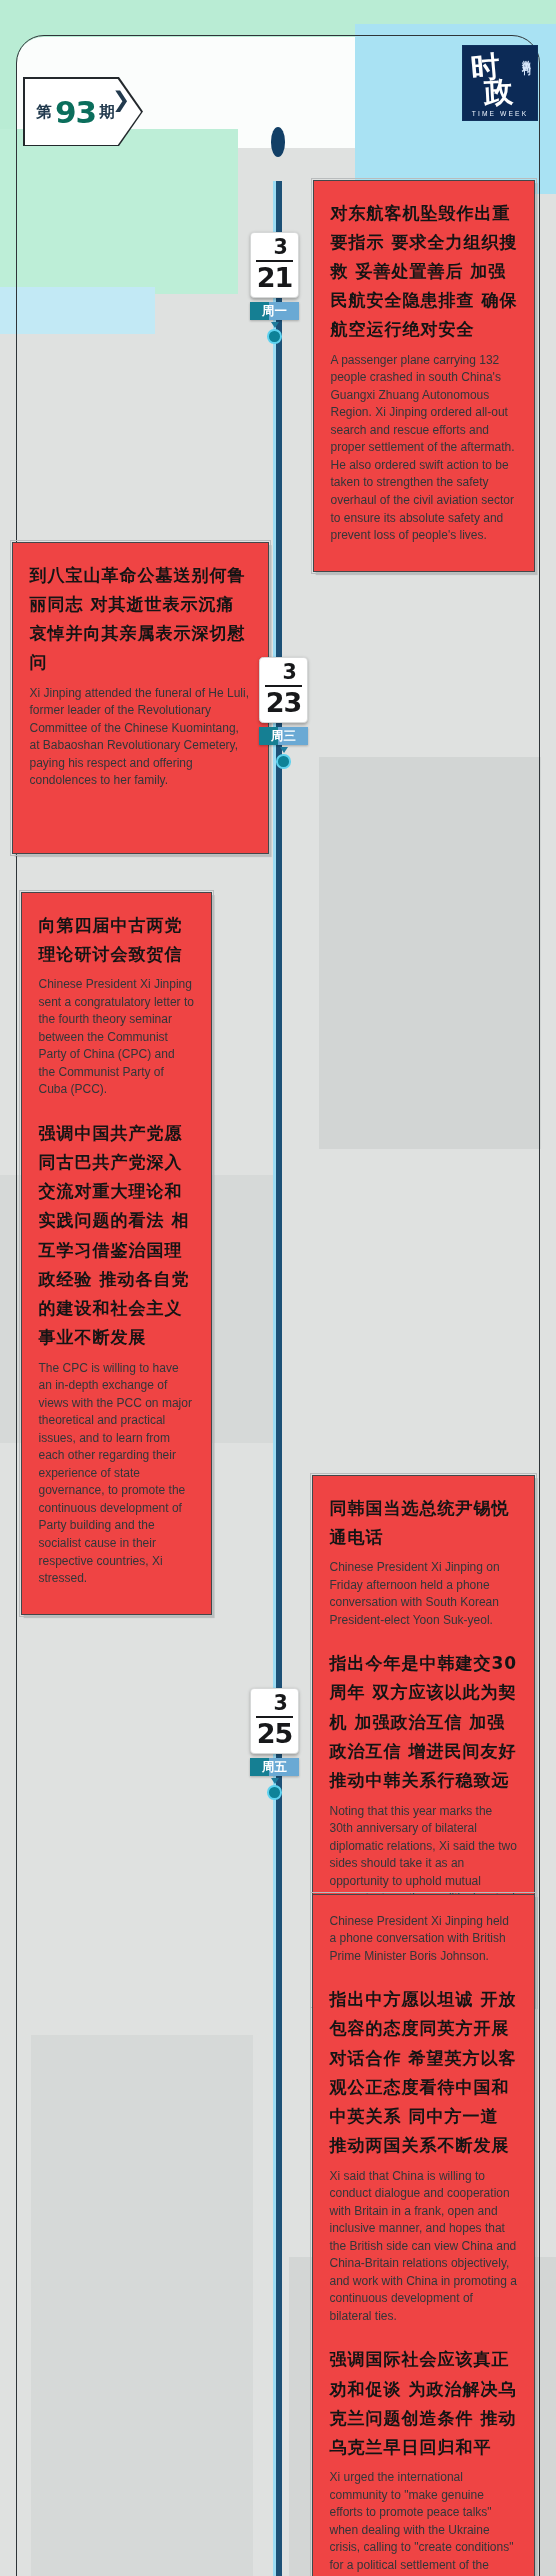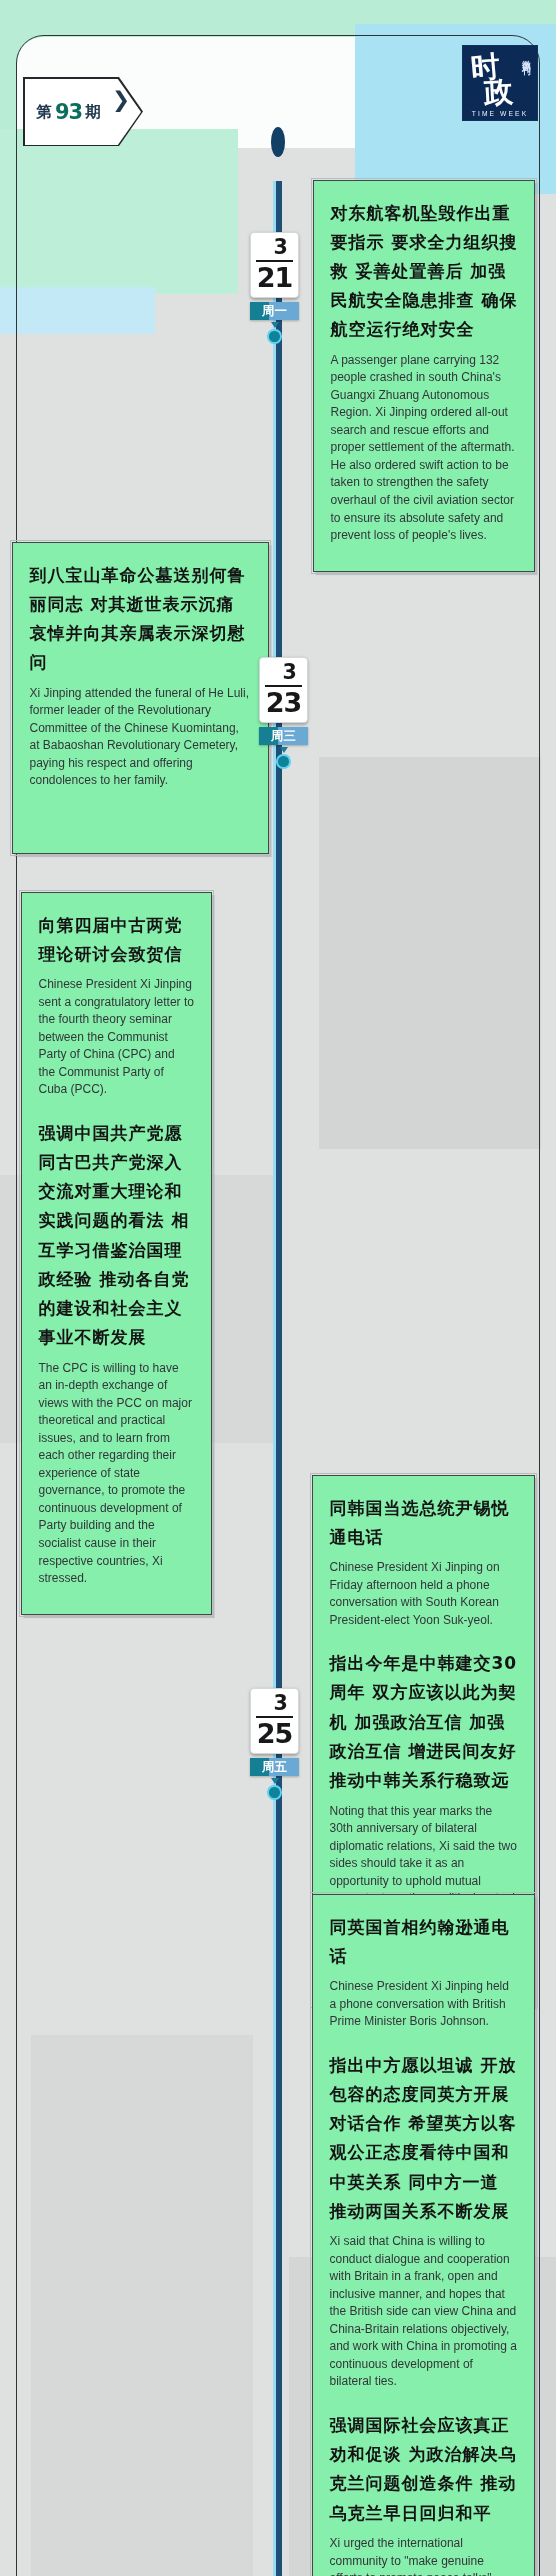--- a/index.html
+++ b/index.html
@@ -9,21 +9,21 @@
   
   .frame{position:absolute;left:15.5px;top:35px;width:522px;height:3352px;
          border:1.5px solid #2e3438;border-radius:28px;z-index:2;pointer-events:none;}
   
   .issue-outer{position:absolute;left:23px;top:77px;width:120px;height:69px;background:#23282c;
                clip-path:polygon(0 0,80% 0,100% 50%,80% 100%,0 100%);z-index:6;}
   .issue-inner{position:absolute;left:25px;top:79px;width:116px;height:66px;background:#ffffff;
                clip-path:polygon(0 0,80% 0,100% 50%,80% 100%,0 100%);z-index:7;
                display:flex;align-items:center;padding-left:11.3px;box-sizing:border-box;}
   .issue-inner .zhc{font-size:15.5px;font-weight:800;color:#223a4e;}
-  .issue-inner .num{font-size:21px;font-weight:800;color:#0b6e5c;margin:0 3.1px;letter-spacing:-1px;}
+  .issue-inner .num{font-size:31px;font-weight:800;color:#0b6e5c;margin:0 3.1px;letter-spacing:-1px;}
   .issue-chevron{position:absolute;left:112px;top:87px;z-index:8;font-size:21.6px;font-weight:800;color:#223a4e;}
   
   .hlogo{position:absolute;left:462px;top:45px;width:76px;height:76px;background:#0c2a56;
          border:1px solid #10325e;box-sizing:border-box;z-index:6;color:#fff;}
   .hlogo .c1{position:absolute;left:8.2px;top:2.1px;font-size:29px;font-weight:900;transform:rotate(-5deg);}
   .hlogo .c2{position:absolute;left:20.6px;top:27px;font-size:29px;font-weight:900;transform:rotate(-3deg);}
   .hlogo .vert{position:absolute;right:4.1px;top:7.2px;writing-mode:vertical-rl;font-size:8.8px;
                letter-spacing:3.1px;color:#d8e7fb;font-weight:700;}
   .hlogo .cap{position:absolute;left:0;right:0;bottom:3.1px;text-align:center;font-size:6.7px;
               letter-spacing:2.1px;color:#eef5ff;font-family:"Liberation Sans",sans-serif;}
@@ -41,21 +41,21 @@
   .datebox .d{font-size:27px;font-weight:800;color:#17181a;line-height:1;letter-spacing:-1px;}
   .wbadge{position:relative;margin:4.1px auto 0;width:49px;height:18.5px;background:#6aa9d4;
           box-shadow:0 1px 2.1px rgba(0,0,0,.25);text-align:center;}
   .wbadge .tab{position:absolute;left:0;top:0;width:38%;height:100%;background:#157f93;}
   .wbadge span{position:relative;z-index:1;color:#ffffff;font-size:12.4px;font-weight:800;line-height:18.5px;}
   .downtri{width:0;height:0;margin:2.1px auto 1px;border-left:4.6px solid transparent;
            border-right:4.6px solid transparent;border-top:6.7px solid #1f7b9b;}
   .nodedot{width:10.3px;height:10.3px;margin:0 auto;background:#0e8298;border:2.6px solid #5fd2ef;
            border-radius:50%;}
   
-  .card{position:absolute;background:#86efac;border:1px solid #43474a;outline:0.5px solid #b9bcbd;
+  .card{position:absolute;background:#ef4444;border:1px solid #43474a;outline:0.5px solid #b9bcbd;
         outline-offset:1px;box-shadow:2.6px 3.1px 0 rgba(110,116,120,.30);
         box-sizing:border-box;padding:17.5px 16.5px 14.4px;z-index:4;}
   .card .zh{margin:0 0 7.2px;font-size:17px;font-weight:800;color:#141414;
             line-height:1.72;letter-spacing:1px;}
   .card .zh.follow{margin-top:20px;}
   .card .en{margin:0 0 12.4px;font-size:12px;color:#333639;line-height:1.46;
             font-family:"Liberation Sans",sans-serif;}
 </style>
 </head>
 <body>
@@ -143,21 +143,20 @@
   </div>
 
   <div class="card" style="left:312px;top:1475px;width:223px;min-height:403px;">
     <h2 class="zh">同韩国当选总统尹锡悦通电话</h2>
     <p class="en">Chinese President Xi Jinping on Friday afternoon held a phone conversation with South Korean President-elect Yoon Suk-yeol.</p>
     <h2 class="zh follow">指出今年是中韩建交30周年 双方应该以此为契机 加强政治互信 加强政治互信 增进民间友好 推动中韩关系行稳致远</h2>
     <p class="en">Noting that this year marks the 30th anniversary of bilateral diplomatic relations, Xi said the two sides should take it as an opportunity to uphold mutual respect, strengthen political mutual trust, enhance people-to-people friendship and push for steady and long term development of China-South Korea relations.</p>
   </div>
 
   <div class="card" style="left:312px;top:1894px;width:223px;min-height:843px;">
-    <h2 class="zh">同英国首相约翰逊通电话</h2>
     <p class="en">Chinese President Xi Jinping held a phone conversation with British Prime Minister Boris Johnson.</p>
     <h2 class="zh follow">指出中方愿以坦诚 开放 包容的态度同英方开展对话合作 希望英方以客观公正态度看待中国和中英关系 同中方一道 推动两国关系不断发展</h2>
     <p class="en">Xi said that China is willing to conduct dialogue and cooperation with Britain in a frank, open and inclusive manner, and hopes that the British side can view China and China-Britain relations objectively, and work with China in promoting a continuous development of bilateral ties.</p>
     <h2 class="zh follow">强调国际社会应该真正劝和促谈 为政治解决乌克兰问题创造条件 推动乌克兰早日回归和平</h2>
     <p class="en">Xi urged the international community to "make genuine efforts to promote peace talks" when dealing with the Ukraine crisis, calling to "create conditions" for a political settlement of the matter and facilitate an early return of peace in Ukraine.</p>
   </div>
 
 </div>
 
 

